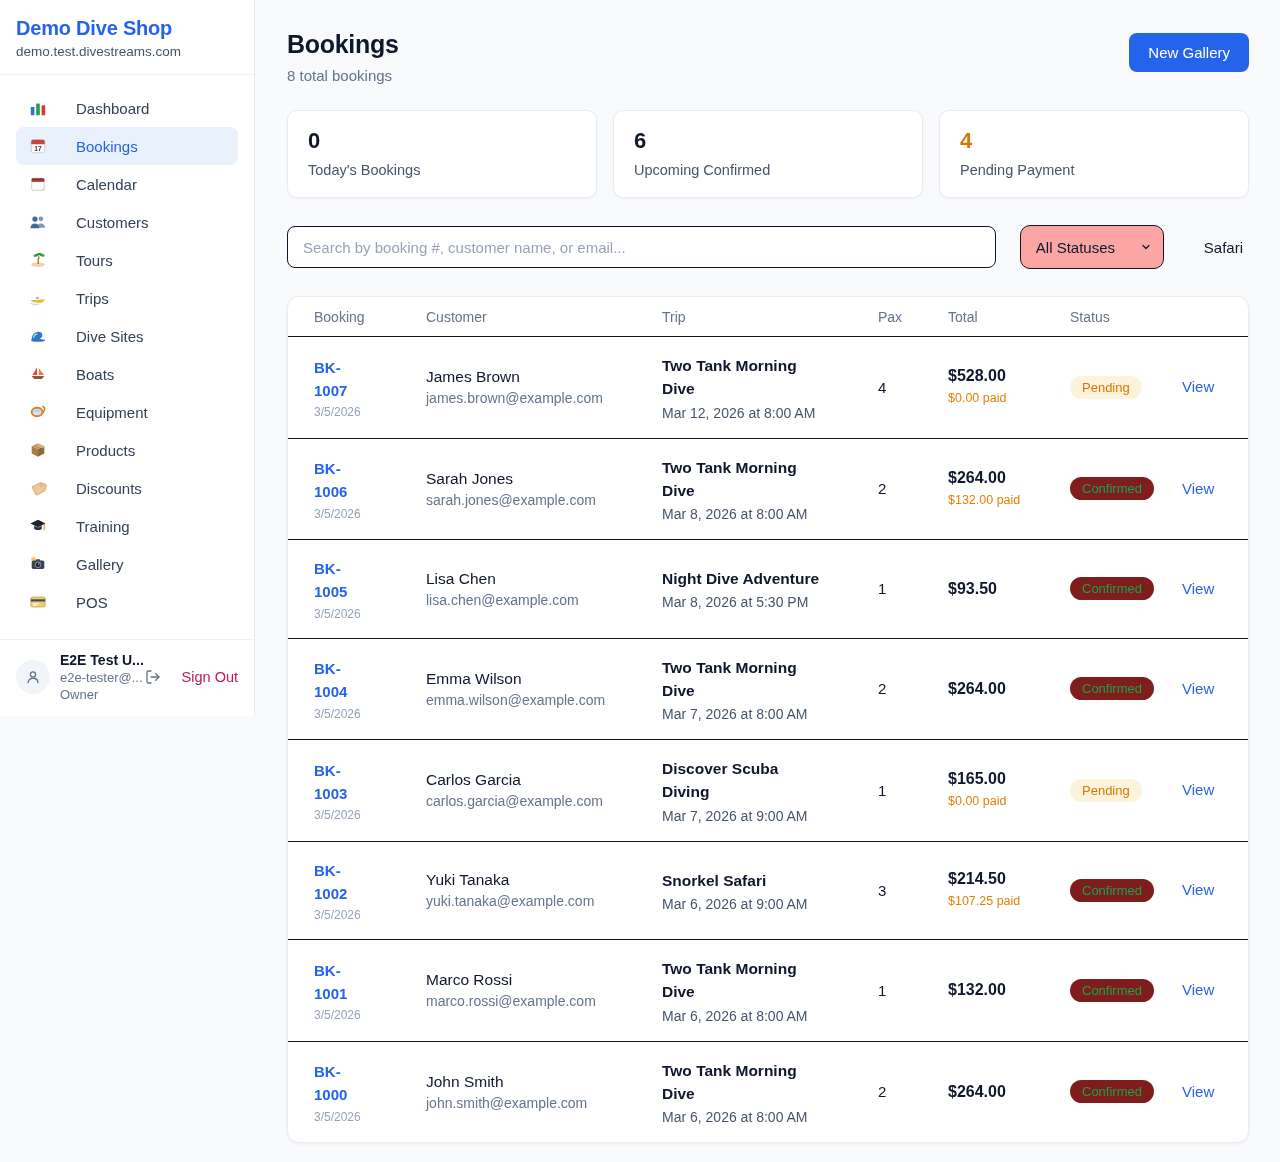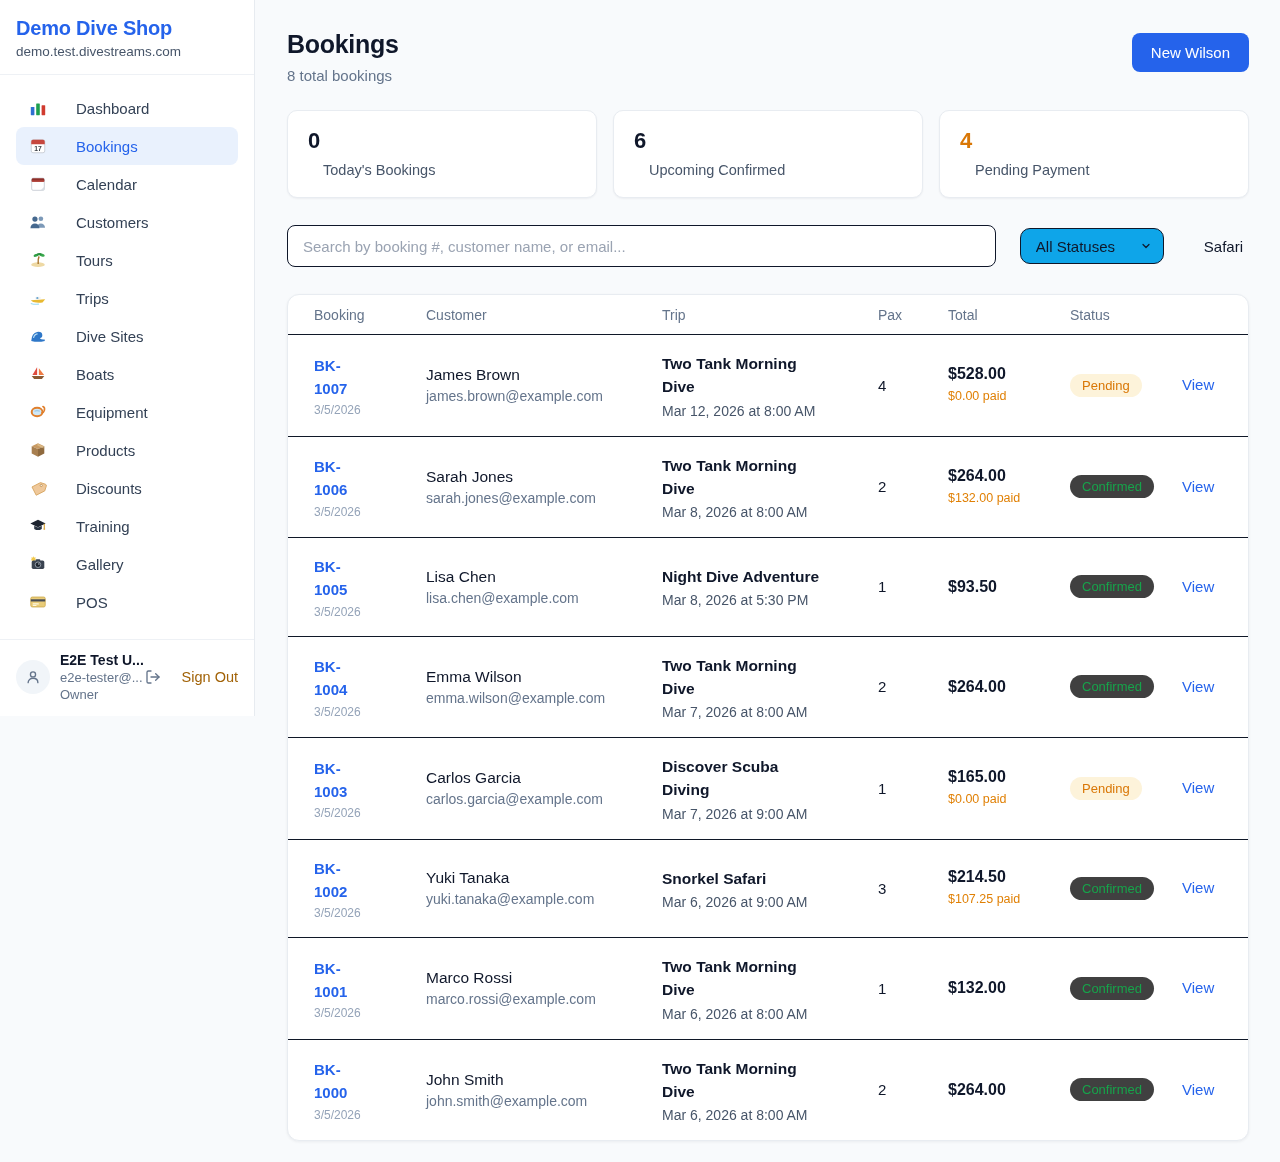--- a/index.html
+++ b/index.html
@@ -20,43 +20,43 @@
               font-size:15px; color:#334155; cursor:pointer; }
   .nav-item.active { background:#e9f1fd; color:#2563eb; font-weight:500; }
   .nav-icon { width:20px; height:18px; display:flex; justify-content:center; align-items:center; flex:none; }
   .side-footer { border-top:1px solid #eef1f5; padding:12px 16px 14px; display:flex; align-items:center; gap:10px; }
   .avatar { width:34px; height:34px; border-radius:50%; background:#f1f5f9; display:flex;
             align-items:center; justify-content:center; flex:none; }
   .user-meta { flex:1; min-width:0; }
   .user-name { font-weight:bold; font-size:14px; white-space:nowrap; }
   .user-email { font-size:13px; color:#64748b; margin-top:2px; white-space:nowrap; }
   .user-role { font-size:13px; color:#64748b; margin-top:2px; }
-  .signout { display:flex; align-items:flex-start; gap:21px; color:#a16207; font-size:14.5px;
+  .signout { display:flex; align-items:flex-start; gap:21px; color:#be185d; font-size:14.5px;
              cursor:pointer; white-space:nowrap; background:none; border:none; font-family:inherit; padding:0; }
   
   .main { flex:1; padding:30px 31px 0 32px; min-width:0; }
   .page-head { display:flex; justify-content:space-between; align-items:flex-start; }
   .page-title { font-size:25px; font-weight:bold; letter-spacing:-0.3px; }
   .page-sub { font-size:15px; color:#64748b; margin-top:8px; }
   .btn-primary { background:#2563eb; color:#fff; font-size:15px; font-weight:500;
                  padding:11px 19px; border-radius:8px; border:none; cursor:pointer; font-family:inherit; margin-top:3px; }
   .stats { display:flex; gap:16px; margin-top:26px; }
   .stat-card { flex:1; background:#fff; border:1px solid #e8ecf1; border-radius:10px;
                padding:17px 20px 19px; box-shadow:0 1px 2px rgba(16,24,40,.05); }
   .stat-value { font-size:22px; font-weight:bold; }
   .stat-value.accent { color:#d97706; }
-  .stat-label { font-size:14.5px; color:#475569; margin-top:8px;margin-left:15px; }
+  .stat-label { font-size:14.5px; color:#475569; margin-top:8px; }
   .filter-row { display:flex; align-items:center; margin-top:27px; gap:24px; }
   .search-box { flex:1; }
   .search-input { width:100%; height:42px; border:1.5px solid #0f172a; border-radius:8px;
                   padding:0 15px; font-size:15px; font-family:inherit; color:#0f172a; background:#fff; }
   .search-input::placeholder { color:#9aa3b2; }
   .select-wrap { position:relative; }
-  .status-select { appearance:none; -webkit-appearance:none; height:36px; min-width:144px;
-                   border:1.5px solid #0f172a; border-radius:10px; background:#0ea5e9; font-size:15px;
+  .status-select { appearance:none; -webkit-appearance:none; height:44px; min-width:144px;
+                   border:1.5px solid #0f172a; border-radius:10px; background:#fca5a5; font-size:15px;
                    font-family:inherit; padding:0 36px 0 15px; color:#0f172a; cursor:pointer; }
   .select-chevron { position:absolute; right:12px; top:50%; transform:translateY(-50%); pointer-events:none; display:flex; }
   .filter-btn { background:none; border:none; font-size:15px; color:#0f172a; font-family:inherit;
                 cursor:pointer; padding:0 6px; margin-left:10px; }
   
   .table-card { margin-top:27px; background:#fff; border:1px solid #e8ecf1; border-radius:12px;
                 box-shadow:0 1px 3px rgba(16,24,40,.06); overflow:hidden; }
   .thead, .trow { display:grid; grid-template-columns:112px 236px 216px 70px 122px 112px 1fr; }
   .thead { padding:12px 26px 11px; border-bottom:1px solid #101828; }
   .th { font-size:14px; color:#64748b; font-weight:500; }
@@ -67,21 +67,21 @@
   .bk-date { font-size:12px; color:#94a3b8; margin-top:3px; }
   .cust-name { font-size:15.5px; }
   .cust-email { font-size:14px; color:#64748b; margin-top:4px; }
   .trip-name { font-size:15.5px; font-weight:600; max-width:164px; line-height:1.5; }
   .trip-date { font-size:14px; color:#475569; margin-top:4px; }
   .pax { font-size:15px; }
   .total-amount { font-size:16px; font-weight:bold; }
   .total-paid { font-size:12.5px; color:#e08005; margin-top:4px; max-width:90px; line-height:1.45; }
   .badge { display:inline-block; padding:4px 12px; border-radius:999px; font-size:13px; }
   .badge.pending { background:#fdf3da; color:#d97706; }
-  .badge.confirmed { background:#404040; color:#16a34a; }
+  .badge.confirmed { background:#7f1d1d; color:#16a34a; }
   .view-link { color:#2563eb; font-size:15px; font-weight:500; text-decoration:none; cursor:pointer; }
 </style>
 </head>
 <body>
 
 <aside class="sidebar">
   <div class="brand">
     <div class="brand-name">Demo Dive Shop</div>
     <div class="brand-domain">demo.test.divestreams.com</div>
   </div>
@@ -259,21 +259,21 @@
   </div>
 </aside>
 
 <main class="main">
 
   <div class="page-head">
     <div>
       <div class="page-title">Bookings</div>
       <div class="page-sub">8 total bookings</div>
     </div>
-    <button class="btn-primary">New Wilson</button>
+    <button class="btn-primary">New Gallery</button>
   </div>
 
   <div class="stats">
     <div class="stat-card">
       <div class="stat-value">0</div>
       <div class="stat-label">Today's Bookings</div>
     </div>
     <div class="stat-card">
       <div class="stat-value">6</div>
       <div class="stat-label">Upcoming Confirmed</div>

